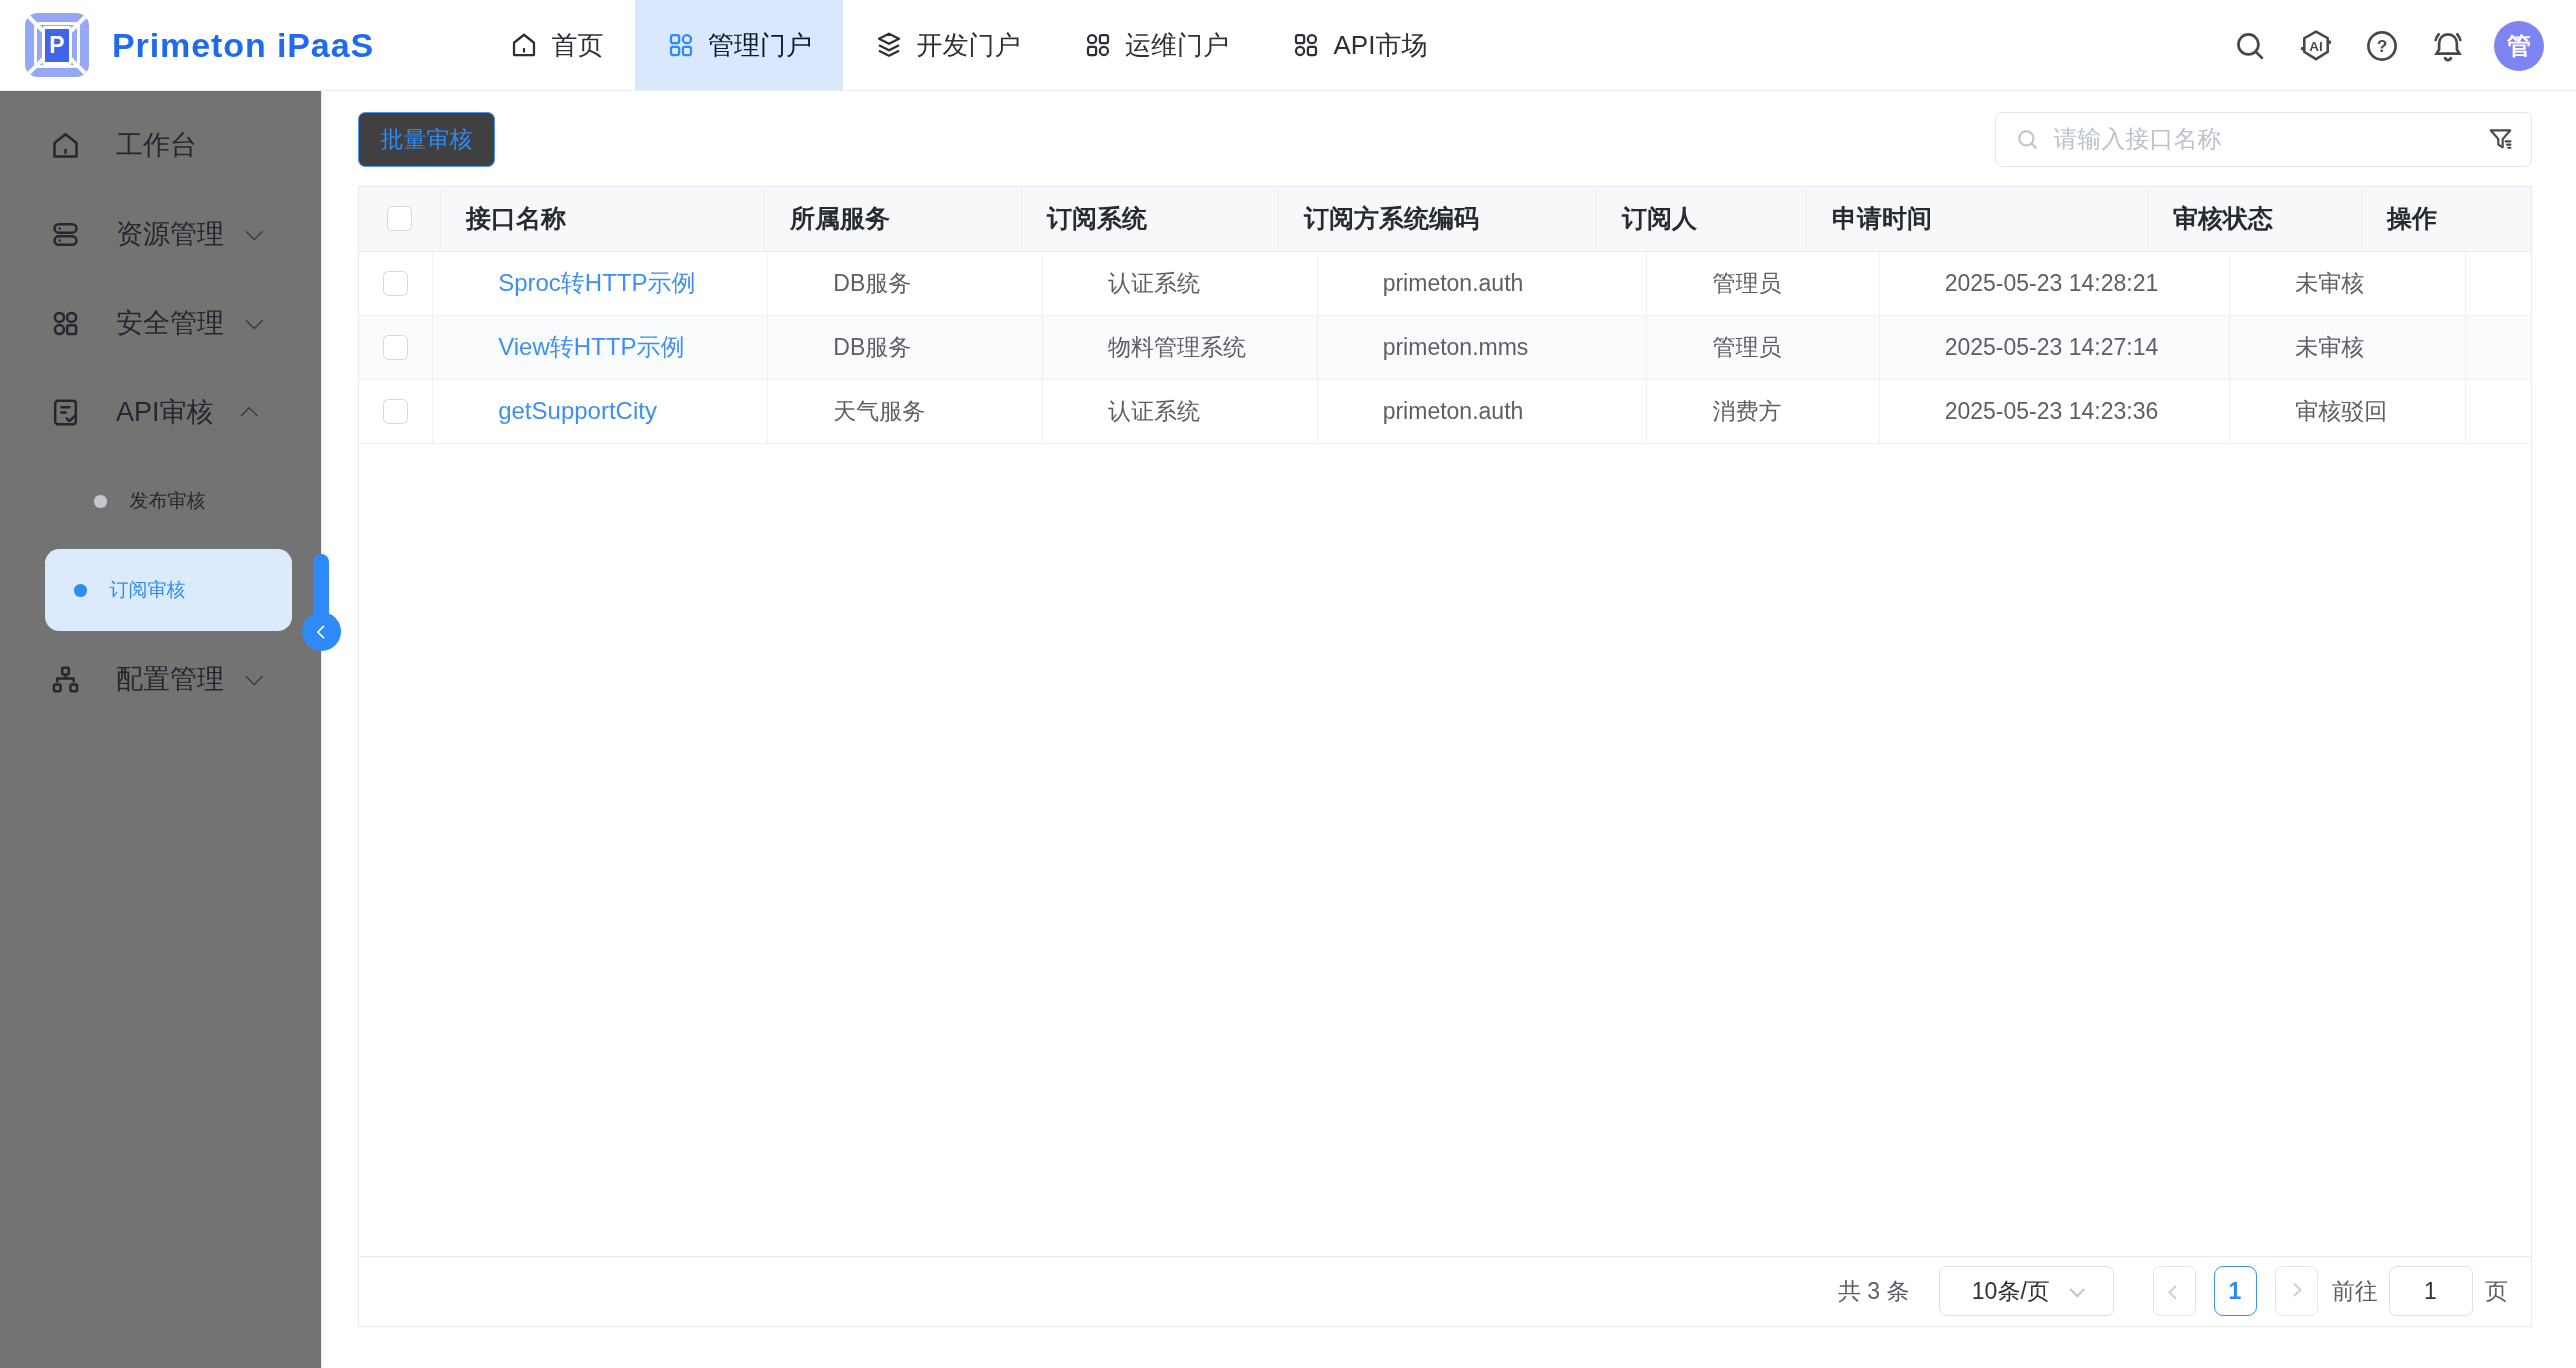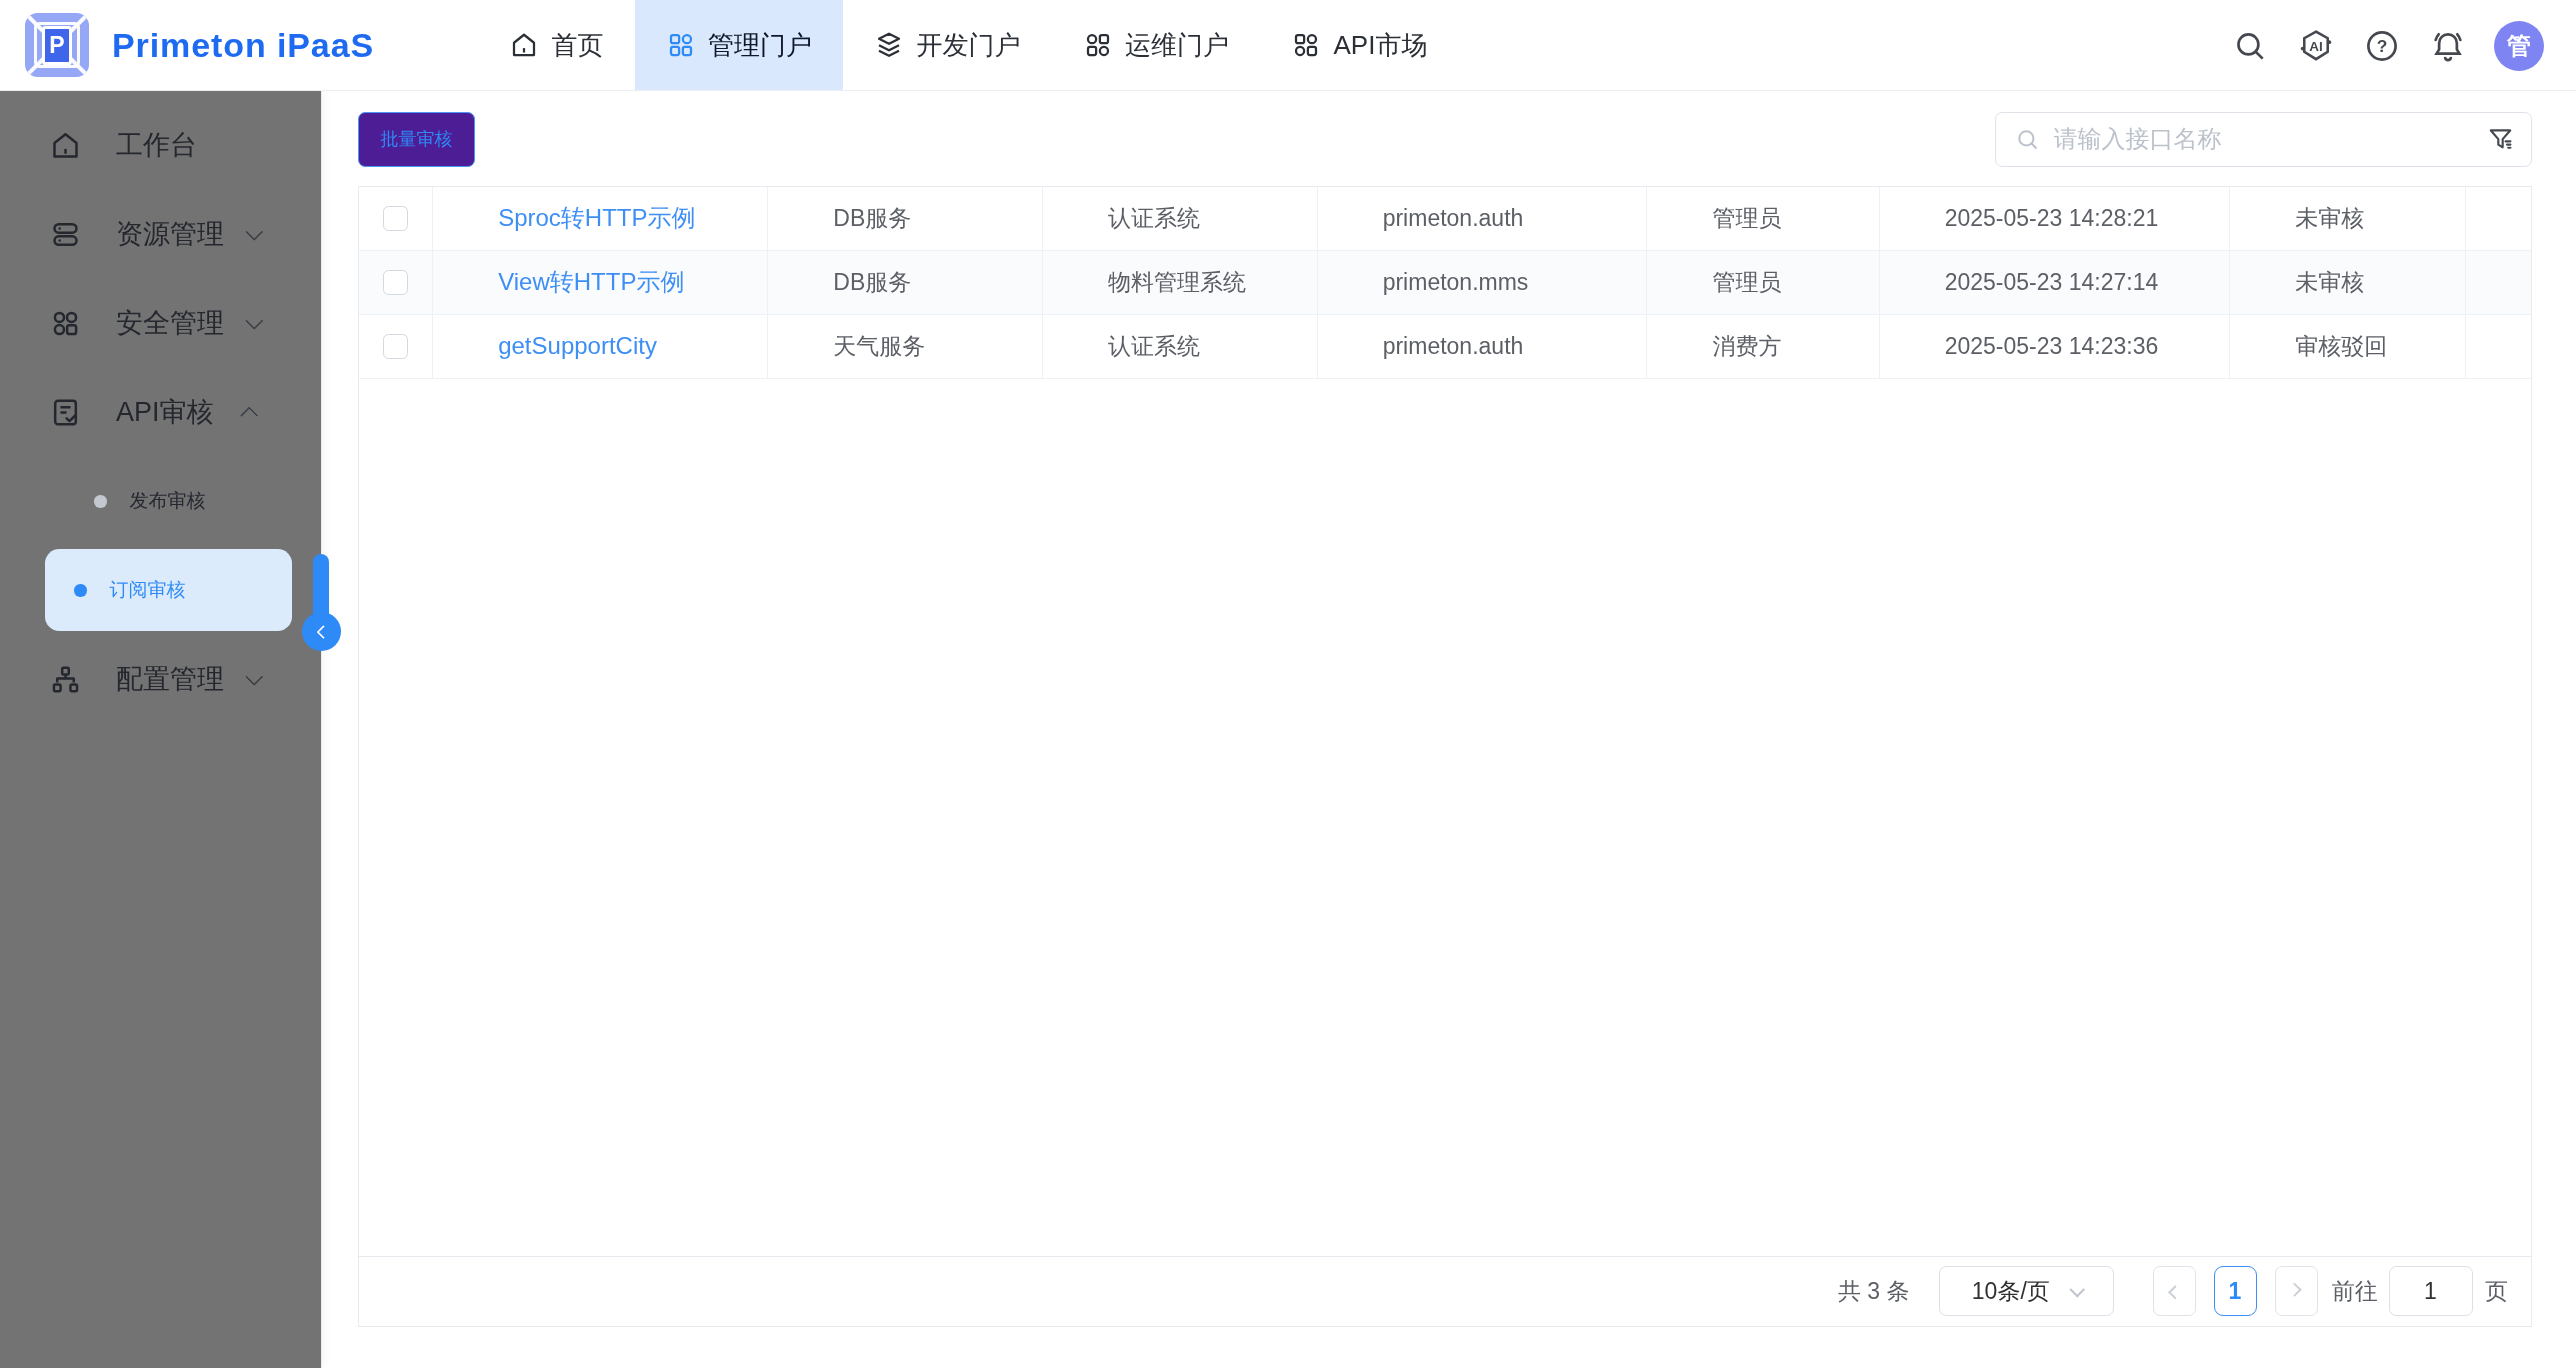--- a/index.html
+++ b/index.html
@@ -40,21 +40,21 @@
   .dot { width:12.5px; height:12.5px; border-radius:50%; background:#c3c7cf; flex:0 0 auto; }
   .sub-item.active { margin:3.6px 0 3.6px 45px; height:82px; width:247px; padding-left:29px; border-radius:14.3px; background:#dcebfc; color:#2e8af6; }
   .sub-item.active .dot { background:#2e8af6; }
   .collapse-bar { position:absolute; right:-8px; top:463px; width:16px; height:75px; border-radius:8px; background:#2e8af6; z-index:6; }
   .collapse-circle { position:absolute; right:-19.7px; top:521px; width:39px; height:39px; border-radius:50%; background:#2e8af6; z-index:7; display:flex; align-items:center; justify-content:center; cursor:pointer; }
   .collapse-circle .chevL { width:9.8px; height:9.8px; border-left:2.7px solid #fff; border-bottom:2.7px solid #fff; transform:rotate(45deg) translate(1.8px,-1.8px); border-radius:0.9px; }
 
   
   .content { flex:1; padding:20.6px 44px 0 36px; background:#fff; min-width:0; }
   .toolbar { display:flex; justify-content:space-between; align-items:center; height:55px; }
-  .btn-batch { height:55px; padding:0 21.5px; background:#4c1d95; border:1.8px solid #4a95f6; border-radius:7.2px; color:#2e8af6; font-size:18px; cursor:pointer; font-family:inherit; }
+  .btn-batch { height:55px; padding:0 21.5px; background:#404040; border:1.8px solid #4a95f6; border-radius:7.2px; color:#2e8af6; font-size:23px; cursor:pointer; font-family:inherit; }
   .search-box { width:537px; height:55px; border:1.8px solid #dfe3e9; border-radius:7.2px; display:flex; align-items:center; padding:0 16px 0 18px; background:#fff; }
   .search-box svg.mag { width:27px; height:27px; stroke:#bcc2cb; flex:0 0 auto; }
   .search-box input { flex:1; border:none; outline:none; font-size:24px; color:#be185d; margin-left:12.5px; font-family:inherit; min-width:0; }
   .search-box input::placeholder { color:#bcc2cb; }
   .filter-ic { width:30px; height:30px; display:flex; align-items:center; justify-content:center; cursor:pointer; flex:0 0 auto; }
   .filter-ic svg { width:29px; height:29px; stroke:#45494f; }
 
   
   .panel { margin-top:19px; height:1141px; border:1.8px solid #e7ebf0; display:flex; flex-direction:column; background:#fff; }
   .thead { height:65px; background:#f7f8fa; display:flex; border-bottom:1.8px solid #e9ecf2; flex:0 0 auto; }
@@ -257,20 +257,33 @@
             <svg viewBox="0 0 24 24" fill="none" stroke-width="1.8" stroke-linejoin="round">
                 <path d="M4 4.5h16l-6.2 7.2v6.8l-3.6-2.2v-4.6z"></path>
                 <path d="M16.2 13.5h4M17.4 16.2h2.8M18.4 18.8h1.8" stroke-linecap="round"></path>
               </svg>
           </div>
         </div>
       </div>
 
       <div class="panel">
 
+        <div class="thead">
+          <div class="th c1">
+              <span class="cb"></span>
+            </div>
+          <div class="th c2">接口名称</div>
+          <div class="th c3">所属服务</div>
+          <div class="th c4">订阅系统</div>
+          <div class="th c5">订阅方系统编码</div>
+          <div class="th c6">订阅人</div>
+          <div class="th c7">申请时间</div>
+          <div class="th c8">审核状态</div>
+          <div class="th c9">操作</div>
+        </div>
 
         <div class="tr">
           <div class="td c1">
               <span class="cb"></span>
             </div>
           <div class="td c2">
               <span class="link">Sproc转HTTP示例</span>
             </div>
           <div class="td c3">DB服务</div>
           <div class="td c4">认证系统</div>

